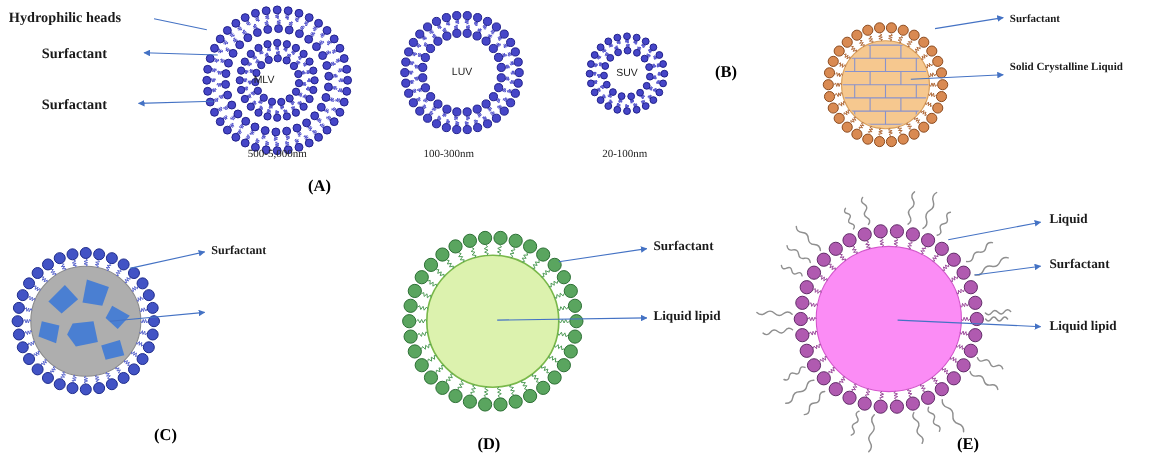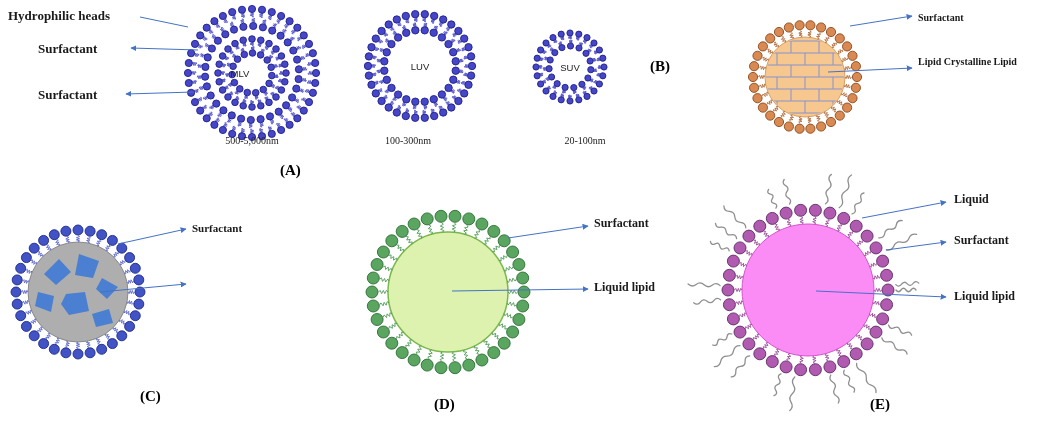--- a/index.html
+++ b/index.html
@@ -797,27 +797,27 @@
   <span class="lbl s13" style="left:8px;top:8px">Hydrophilic heads</span>
   <span class="lbl s13" style="left:38px;top:41px">Surfactant</span>
   <span class="lbl s13" style="left:38px;top:87px">Surfactant</span>
 
   <span class="ves" style="left:240px;top:73px">MLV</span>
   <span class="ves" style="left:420px;top:66px">LUV</span>
   <span class="ves" style="left:570px;top:67px">SUV</span>
 
   <span class="size" style="left:252px;top:135px">500-5,000nm</span>
   <span class="size" style="left:408px;top:135px">100-300nm</span>
-  <span class="size" style="left:585px;top:135px">20-100nm</span>
+  <span class="size" style="left:568px;top:135px">20-100nm</span>
 
   <span class="letter" style="left:280px;top:162px">(A)</span>
 
   <span class="letter" style="left:650px;top:58px">(B)</span>
   <span class="lbl s10" style="left:918px;top:11px">Surfactant</span>
-  <span class="lbl s10 wrap" style="left:918px;top:55px;width:108px">Lipid Crystalline Lipid</span>
+  <span class="lbl s10 wrap" style="left:918px;top:55px;width:108px">Solid Crystalline Liquid</span>
 
   <span class="lbl" style="left:192px;top:221px">Surfactant</span>
   <span class="letter" style="left:140px;top:388px">(C)</span>
 
   <span class="lbl s12" style="left:594px;top:216px">Surfactant</span>
   <span class="lbl s12" style="left:594px;top:280px">Liquid lipid</span>
   <span class="letter" style="left:434px;top:396px">(D)</span>
 
   <span class="lbl s12" style="left:954px;top:192px">Liquid</span>
   <span class="lbl s12" style="left:954px;top:233px">Surfactant</span>

